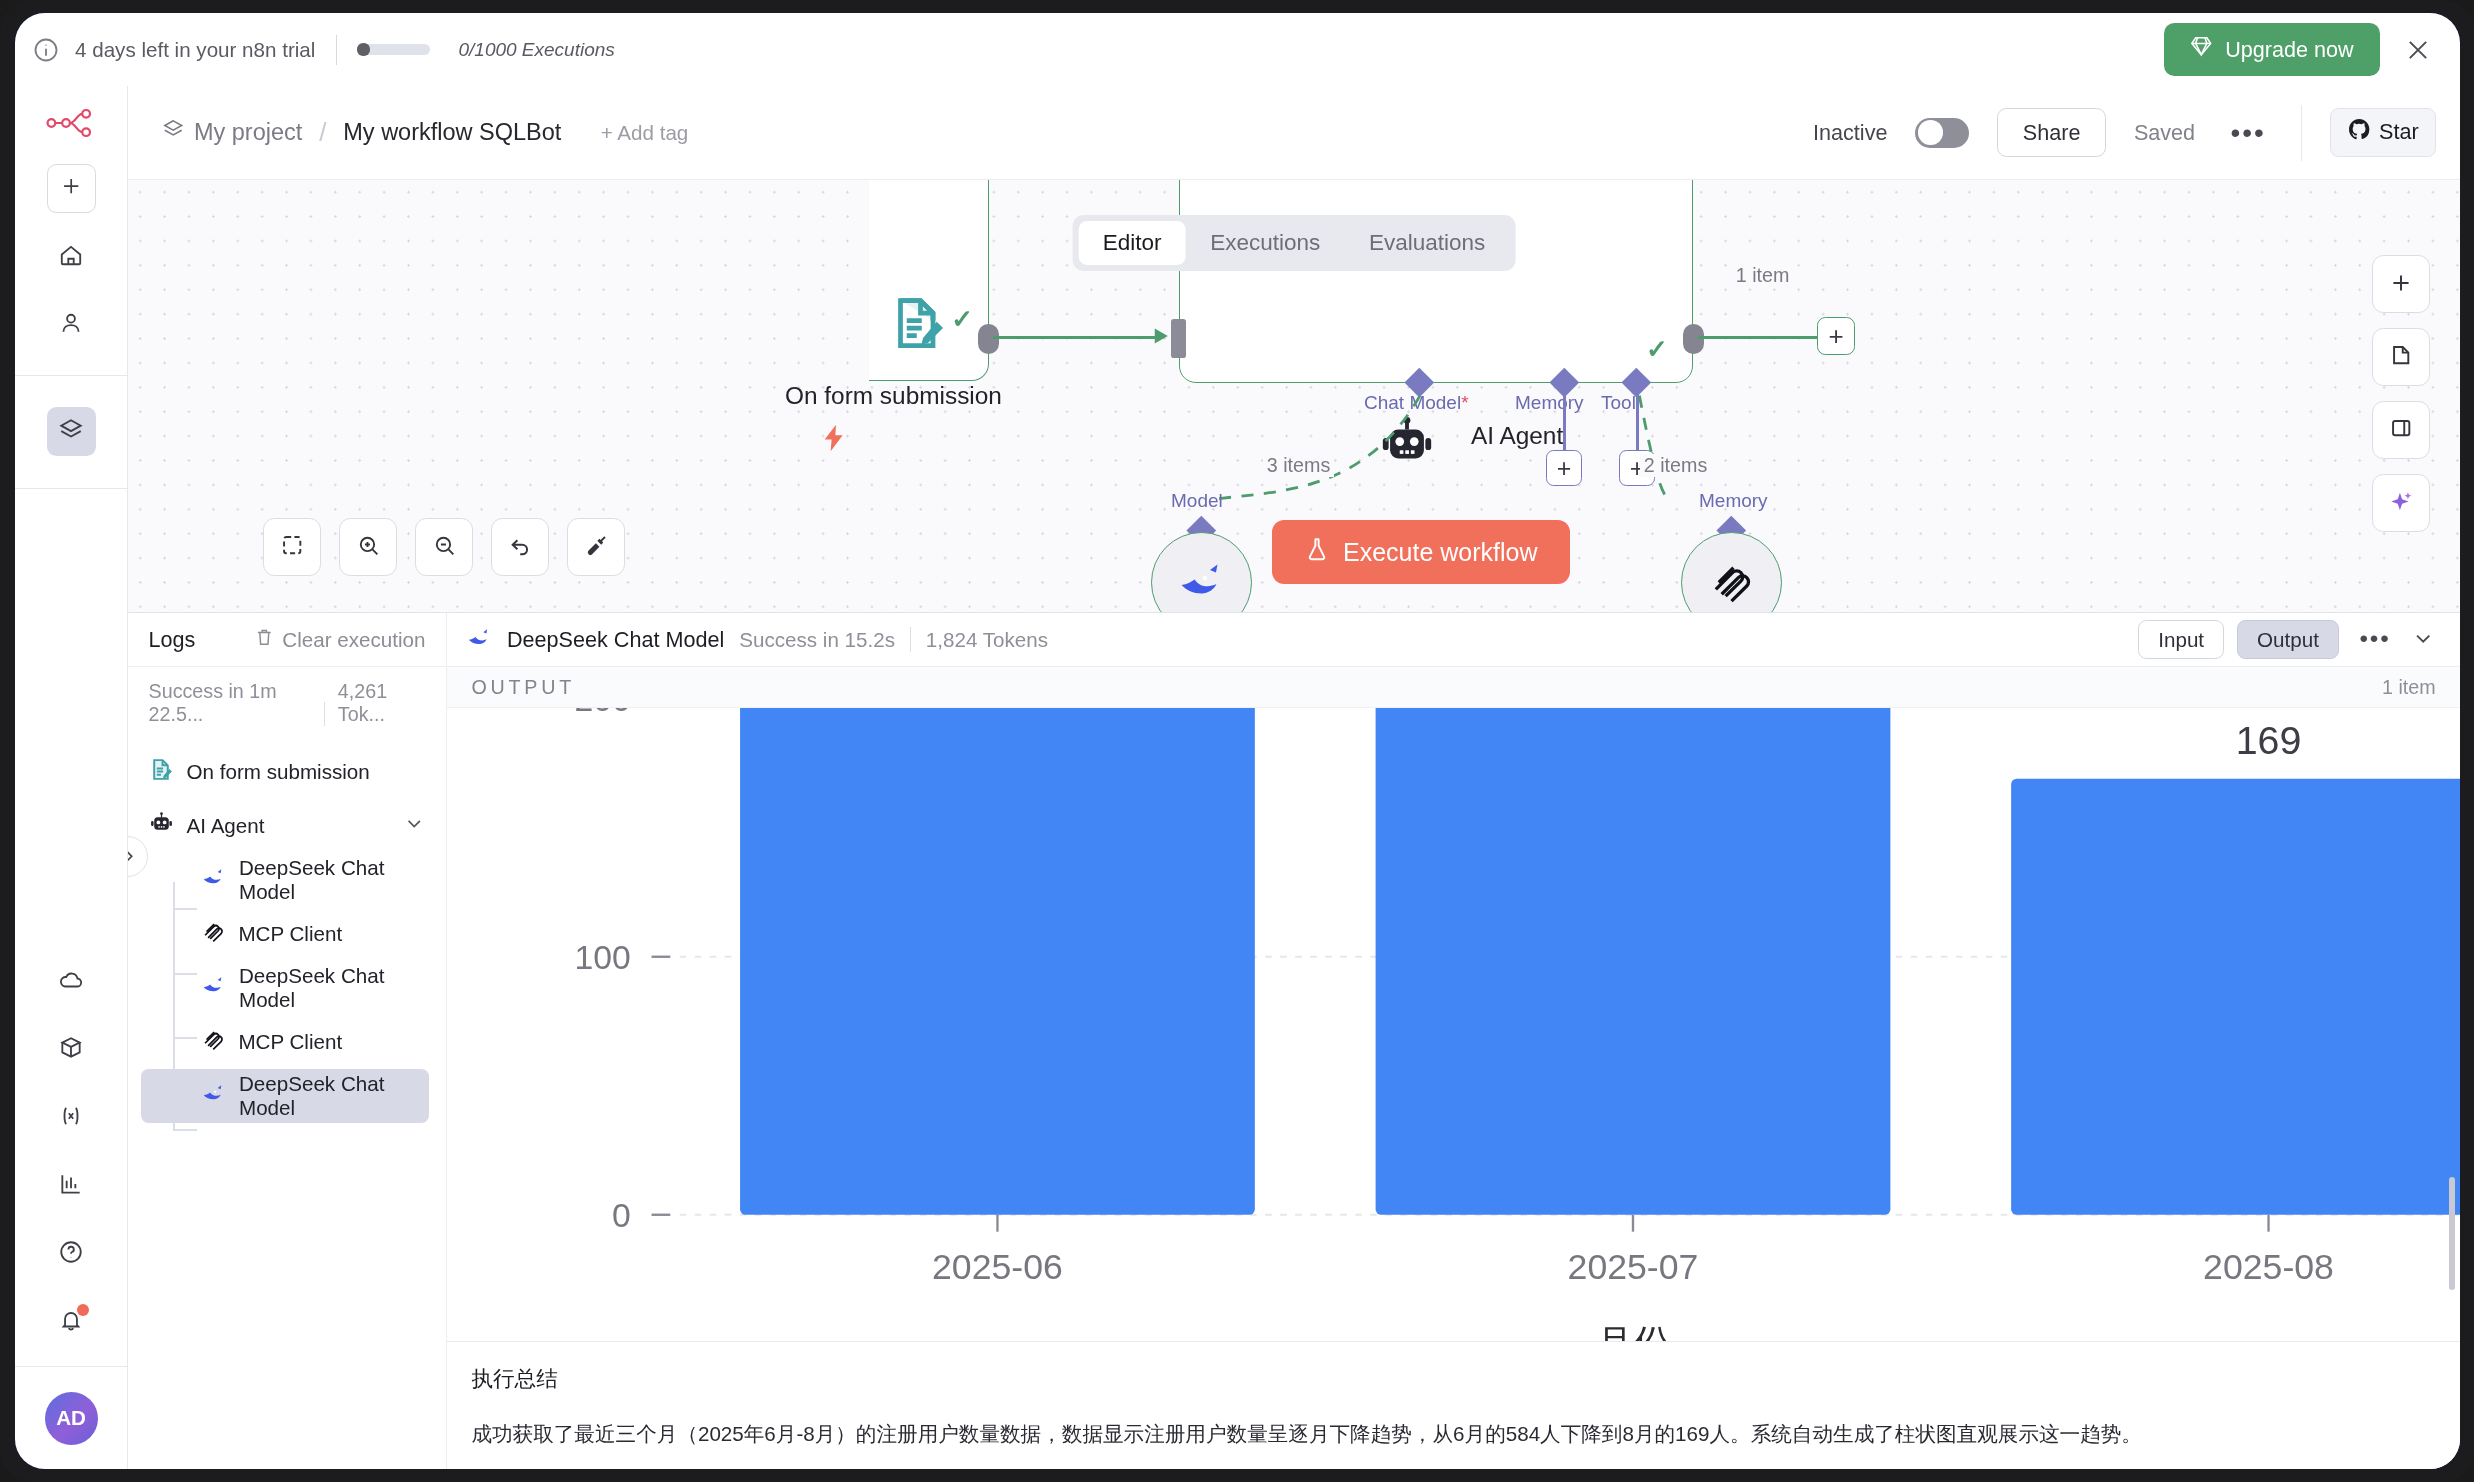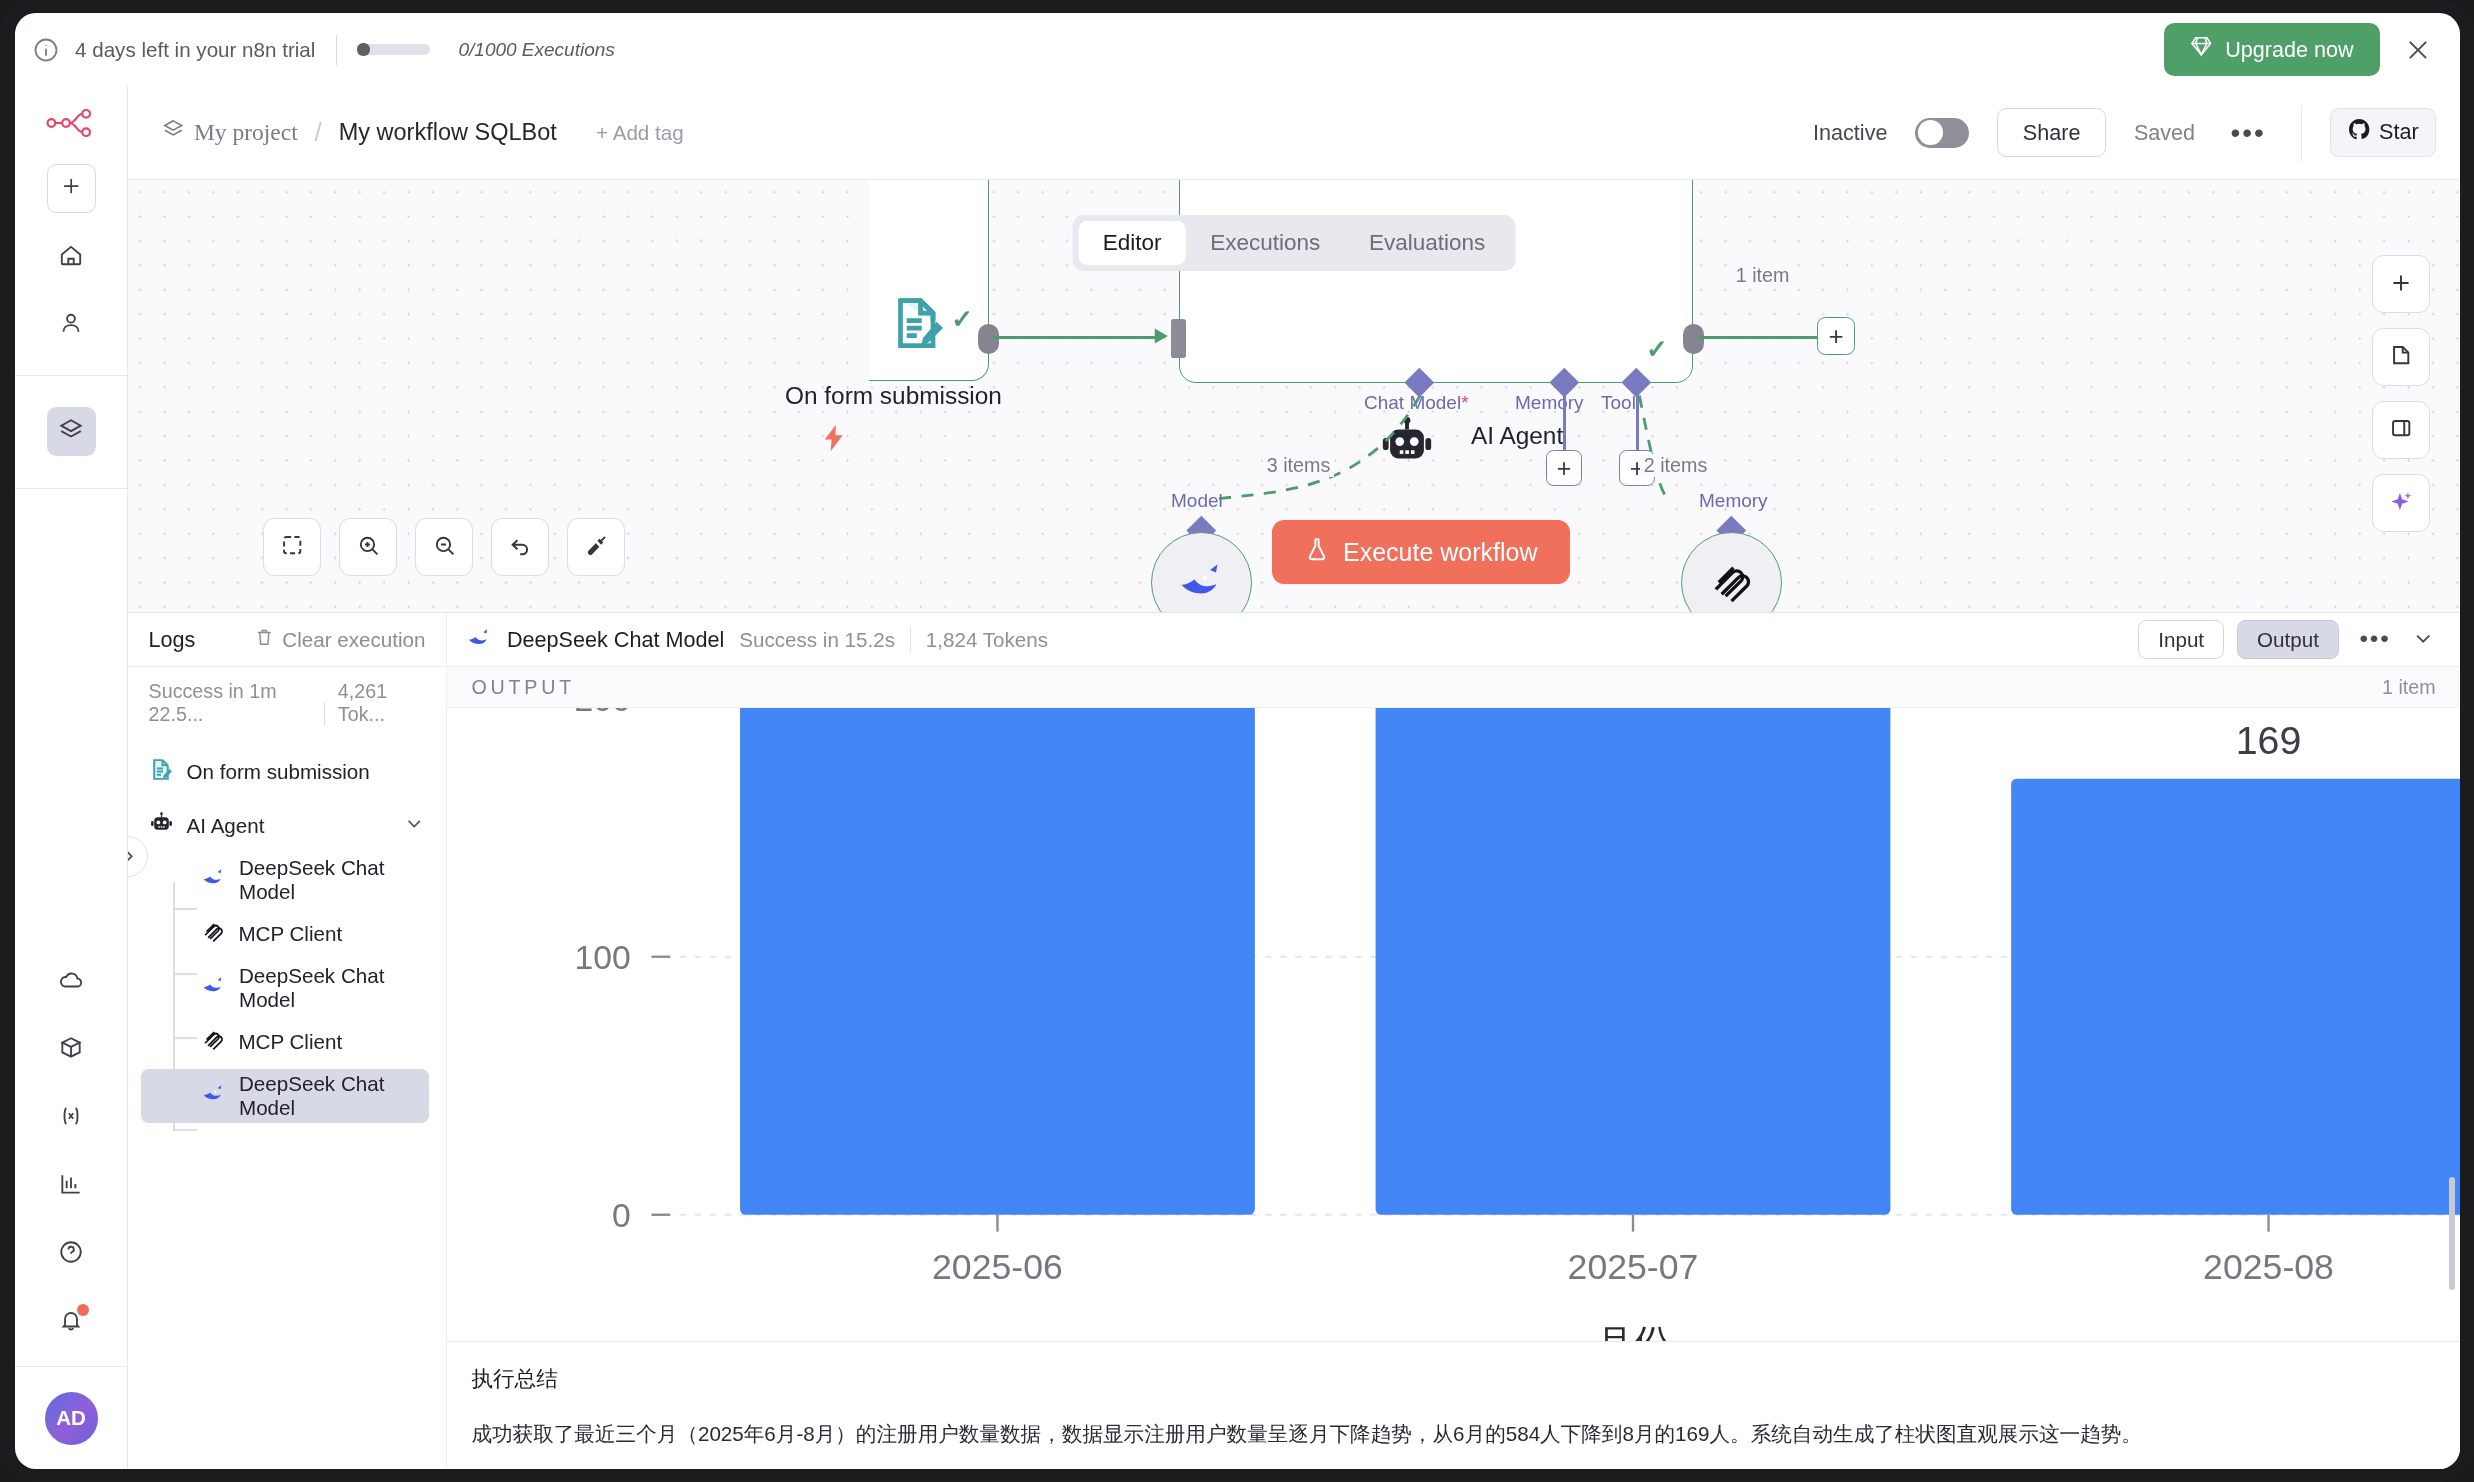--- a/index.html
+++ b/index.html
@@ -14,21 +14,21 @@
     width: 2475px; height: 1482px;
     background: #1c1c1e;
     border-radius: 32px;
     padding: 13px 15px 13px 15px;
     overflow: hidden;
   }
   .screen {
     position: relative;
     width: 100%; height: 100%;
     background: #1d4ed8;
-    border-radius: 21px;
+    border-radius: 30px;
     overflow: hidden;
   }
 
   
   .trial-bar {
     position: absolute; left: 0; top: 0; width: 100%; height: 73px;
     display: flex; align-items: center;
     padding: 0 28px 0 17px;
     background: #fff;
     z-index: 40;
@@ -81,21 +81,21 @@
   }
 
   
   .wf-header {
     position: absolute; left: 113px; top: 73px; right: 0; height: 94px;
     background: #fff; border-bottom: 0.9px solid #ebecf1;
     display: flex; align-items: center; padding: 0 24.4px 0 34px;
     z-index: 25;
   }
   .crumb { display: flex; align-items: center; gap: 11.3px; font-size: 23.5px; }
-  .crumb .proj { color: #7b7b85; display: flex; align-items: center; gap: 9.4px; cursor: pointer; font-family: Liberation Serif, serif; }
+  .crumb .proj { color: #7b7b85; display: flex; align-items: center; gap: 9.4px; cursor: pointer; }
   .crumb .slash { color: #c9cad2; font-size: 26px; margin: 0 5.6px; }
   .crumb .wfname { color: #27272e; cursor: pointer; }
   .add-tag { color: #9c9ca6; font-size: 20.6px; margin-left: 28px; cursor: pointer; }
   .wf-right { margin-left: auto; display: flex; align-items: center; gap: 28px; }
   .inactive-label { font-size: 21.6px; color: #46464f; }
   .toggle {
     width: 54px; height: 30px; border-radius: 15px; background: #8f8f99;
     position: relative; cursor: pointer;
   }
   .toggle .knob { position: absolute; left: 2.8px; top: 2.8px; width: 24.4px; height: 24.4px; border-radius: 50%; background: #fff; }

